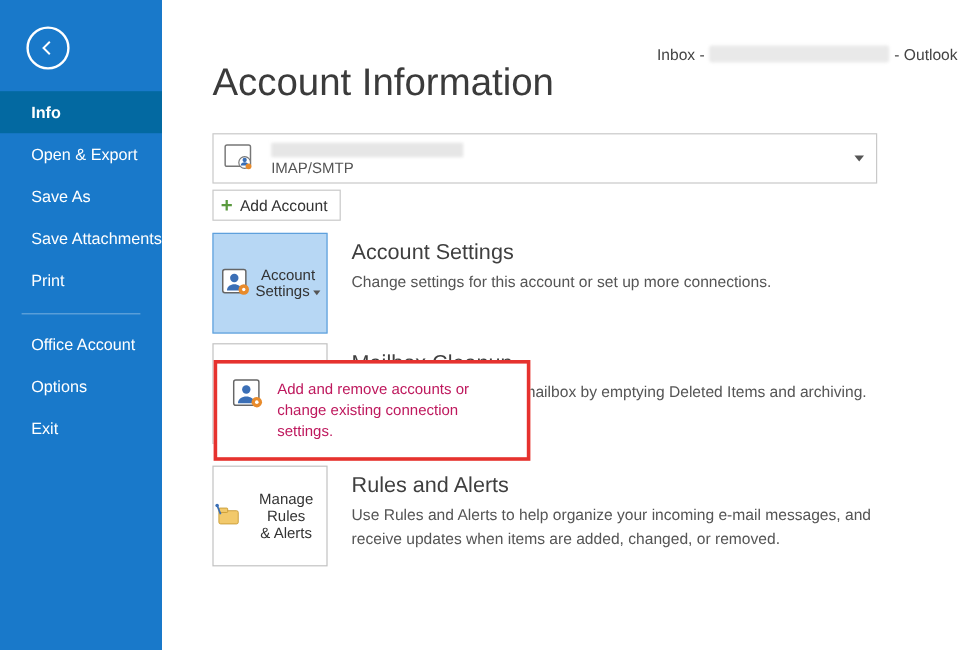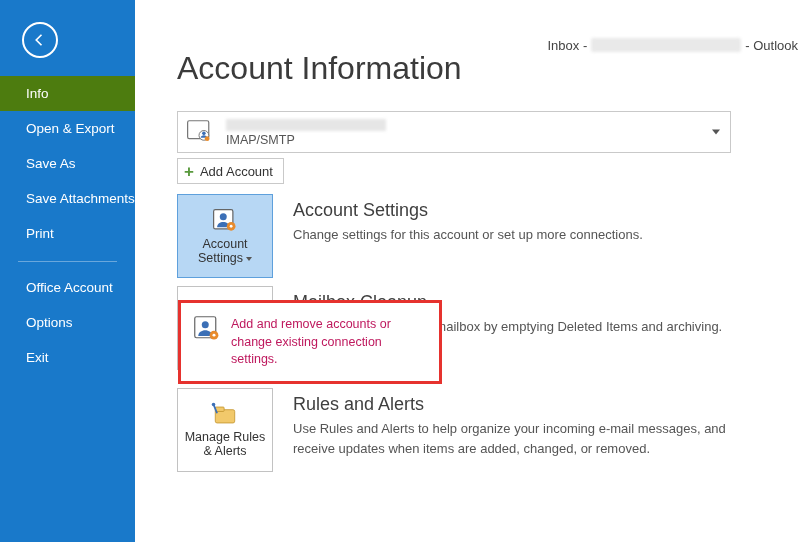--- a/index.html
+++ b/index.html
@@ -31,21 +31,21 @@
   .back-btn {
     width:36px; height:36px; border:2px solid #fff; border-radius:50%;
     margin:22px 0 0 22px; display:flex; align-items:center; justify-content:center;
     cursor:pointer;
   }
   .back-btn svg { width:18px; height:18px; fill:none; stroke:#fff; stroke-width:2.2; }
   .nav { margin-top:18px; }
   .nav .item {
     padding:10px 0 10px 26px; font-size:13.5px; cursor:pointer;
   }
-  .nav .item.sel { background:#4d7c0f; }
+  .nav .item.sel { background:#0369a1;font-weight:bold; }
   .nav .divider {
     height:1px; background:rgba(255,255,255,0.35);
     margin:10px 18px 8px 18px;
   }
   .main {
     position:absolute; left:135px; top:0; right:0; bottom:0;
     padding:50px 30px 0 42px;
   }
   .h1 {
     font-size:32px; font-weight:300; color:#3b3b3b;
@@ -74,21 +74,21 @@
   .add-btn {
     border:1px solid #c9c9c9; background:#fff; height:26px;
     display:inline-flex; align-items:center; gap:6px;
     padding:0 10px 0 6px; margin-top:5px; cursor:pointer; font-size:13px;
   }
   .add-btn .plus { color:#5a9a3e; font-size:17px; font-weight:bold; line-height:1; }
   .tiles { margin-top:10px; }
   .row { display:flex; align-items:flex-start; margin-top:8px; position:relative; }
   .tile {
     width:96px; height:84px; border:1px solid #c2c2c2;
-    display:flex; flex-direction:column; align-items:center; justify-content:center;
+    display:flex; align-items:center; justify-content:center;
     gap:2px; cursor:pointer; font-size:12.5px; text-align:center;
     margin-right:20px; position:relative; background:#fff;
   }
   .tile.sel { background:#b7d7f4; border-color:#5ea0dc; }
   .tile .caret-sm {
     width:0; height:0; border-left:3px solid transparent; border-right:3px solid transparent;
     border-top:4px solid #555; display:inline-block; margin-left:3px; vertical-align:middle;
   }
   .row .txt { flex:1; padding-top:6px; }
   .row .txt .hd { font-size:18px; color:#3f3f3f; margin-bottom:4px; }

